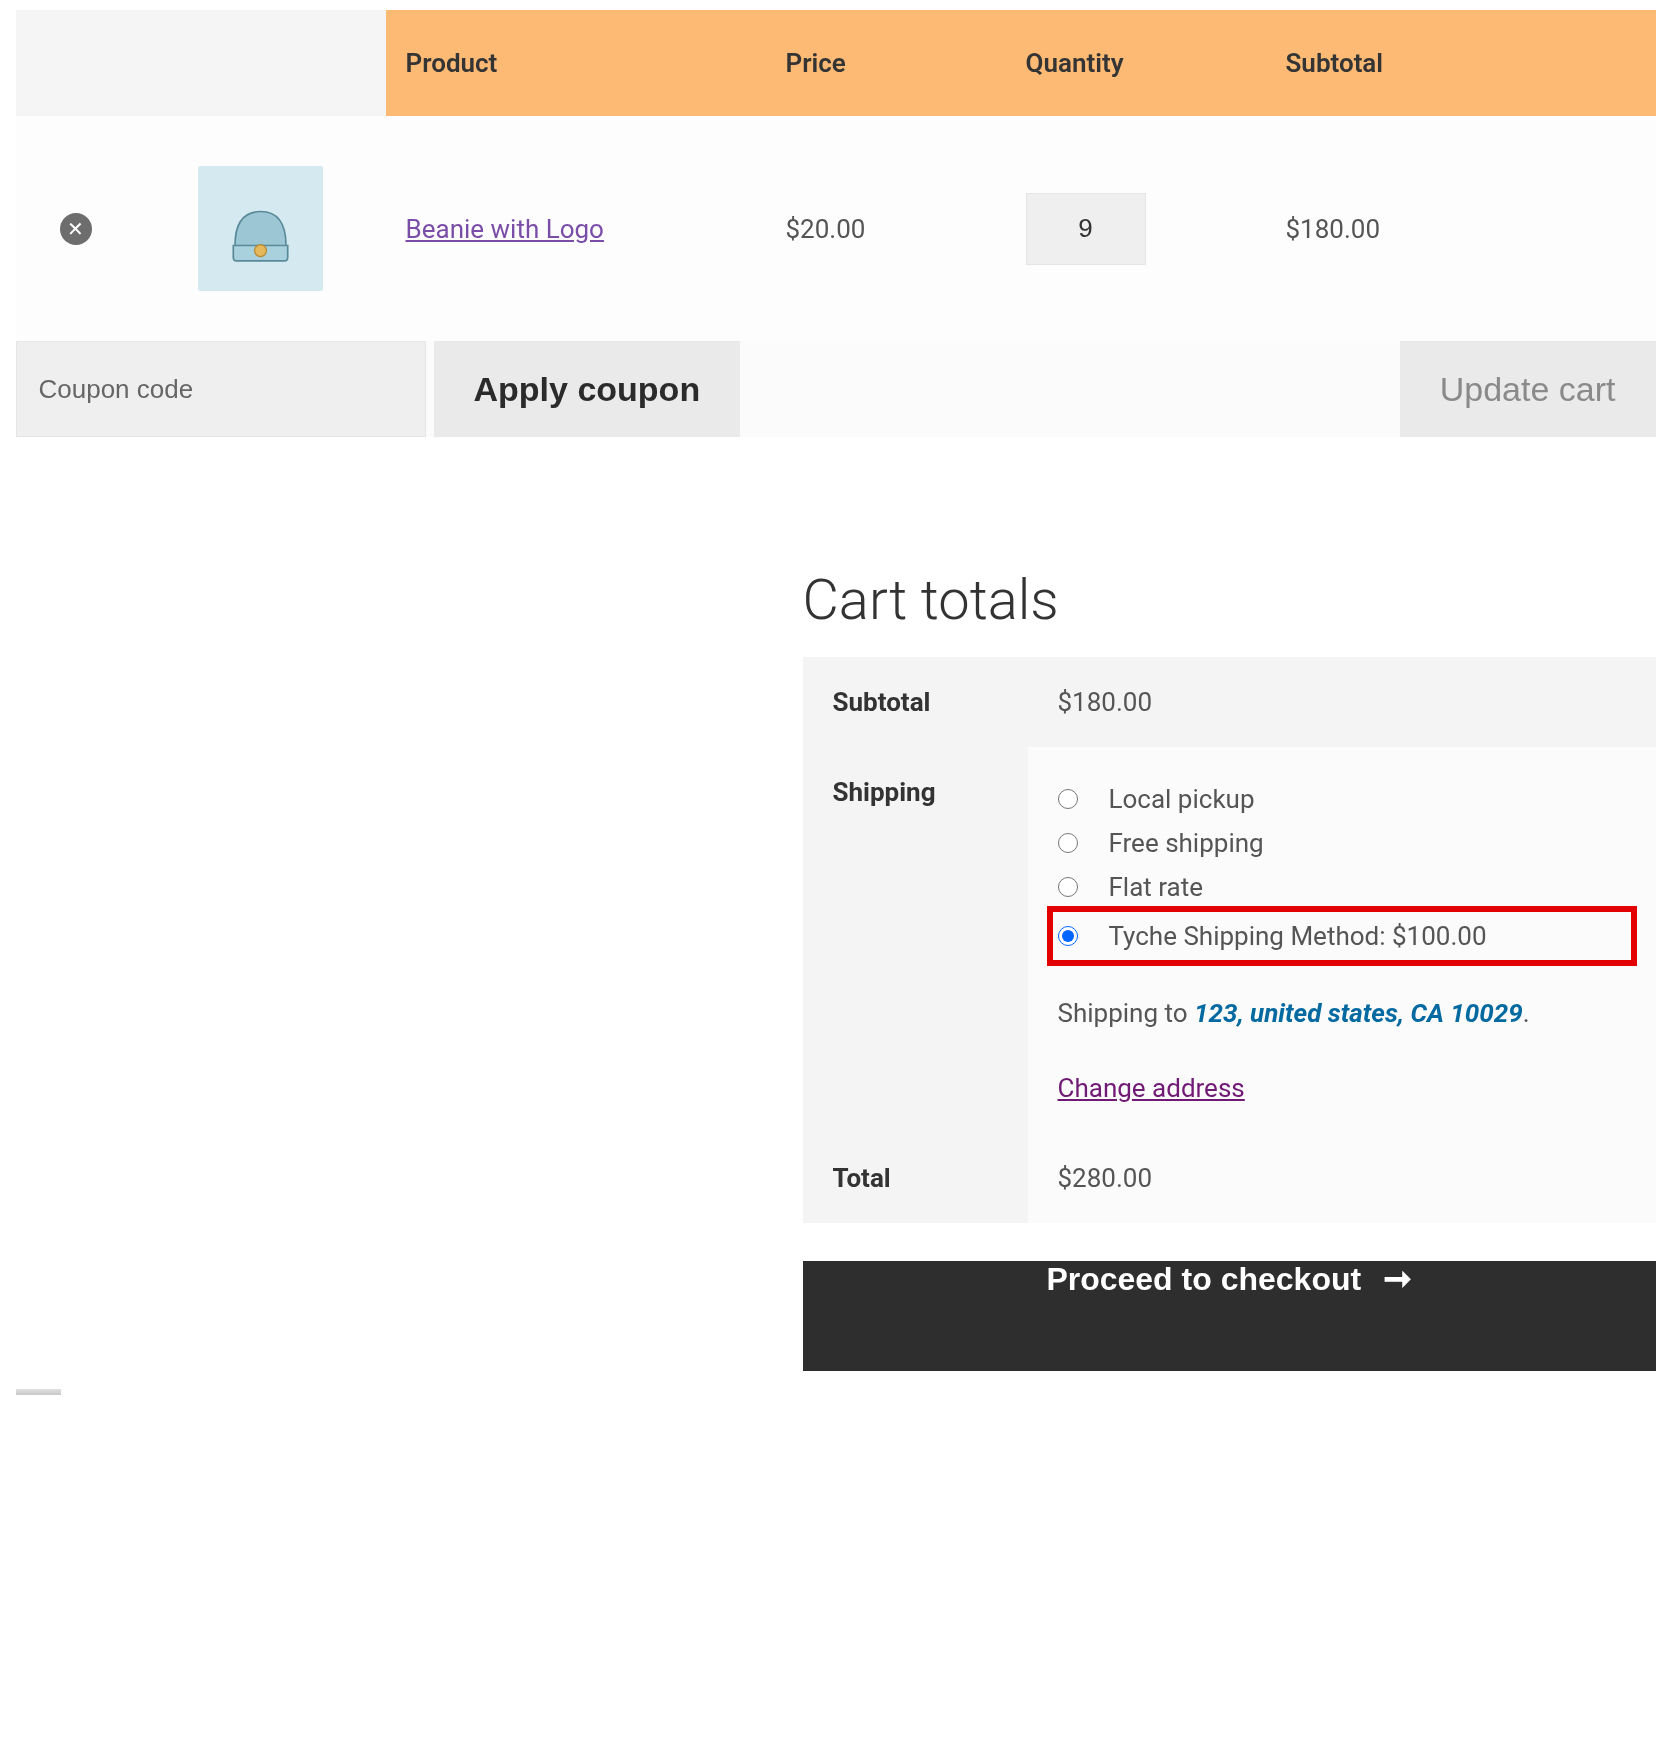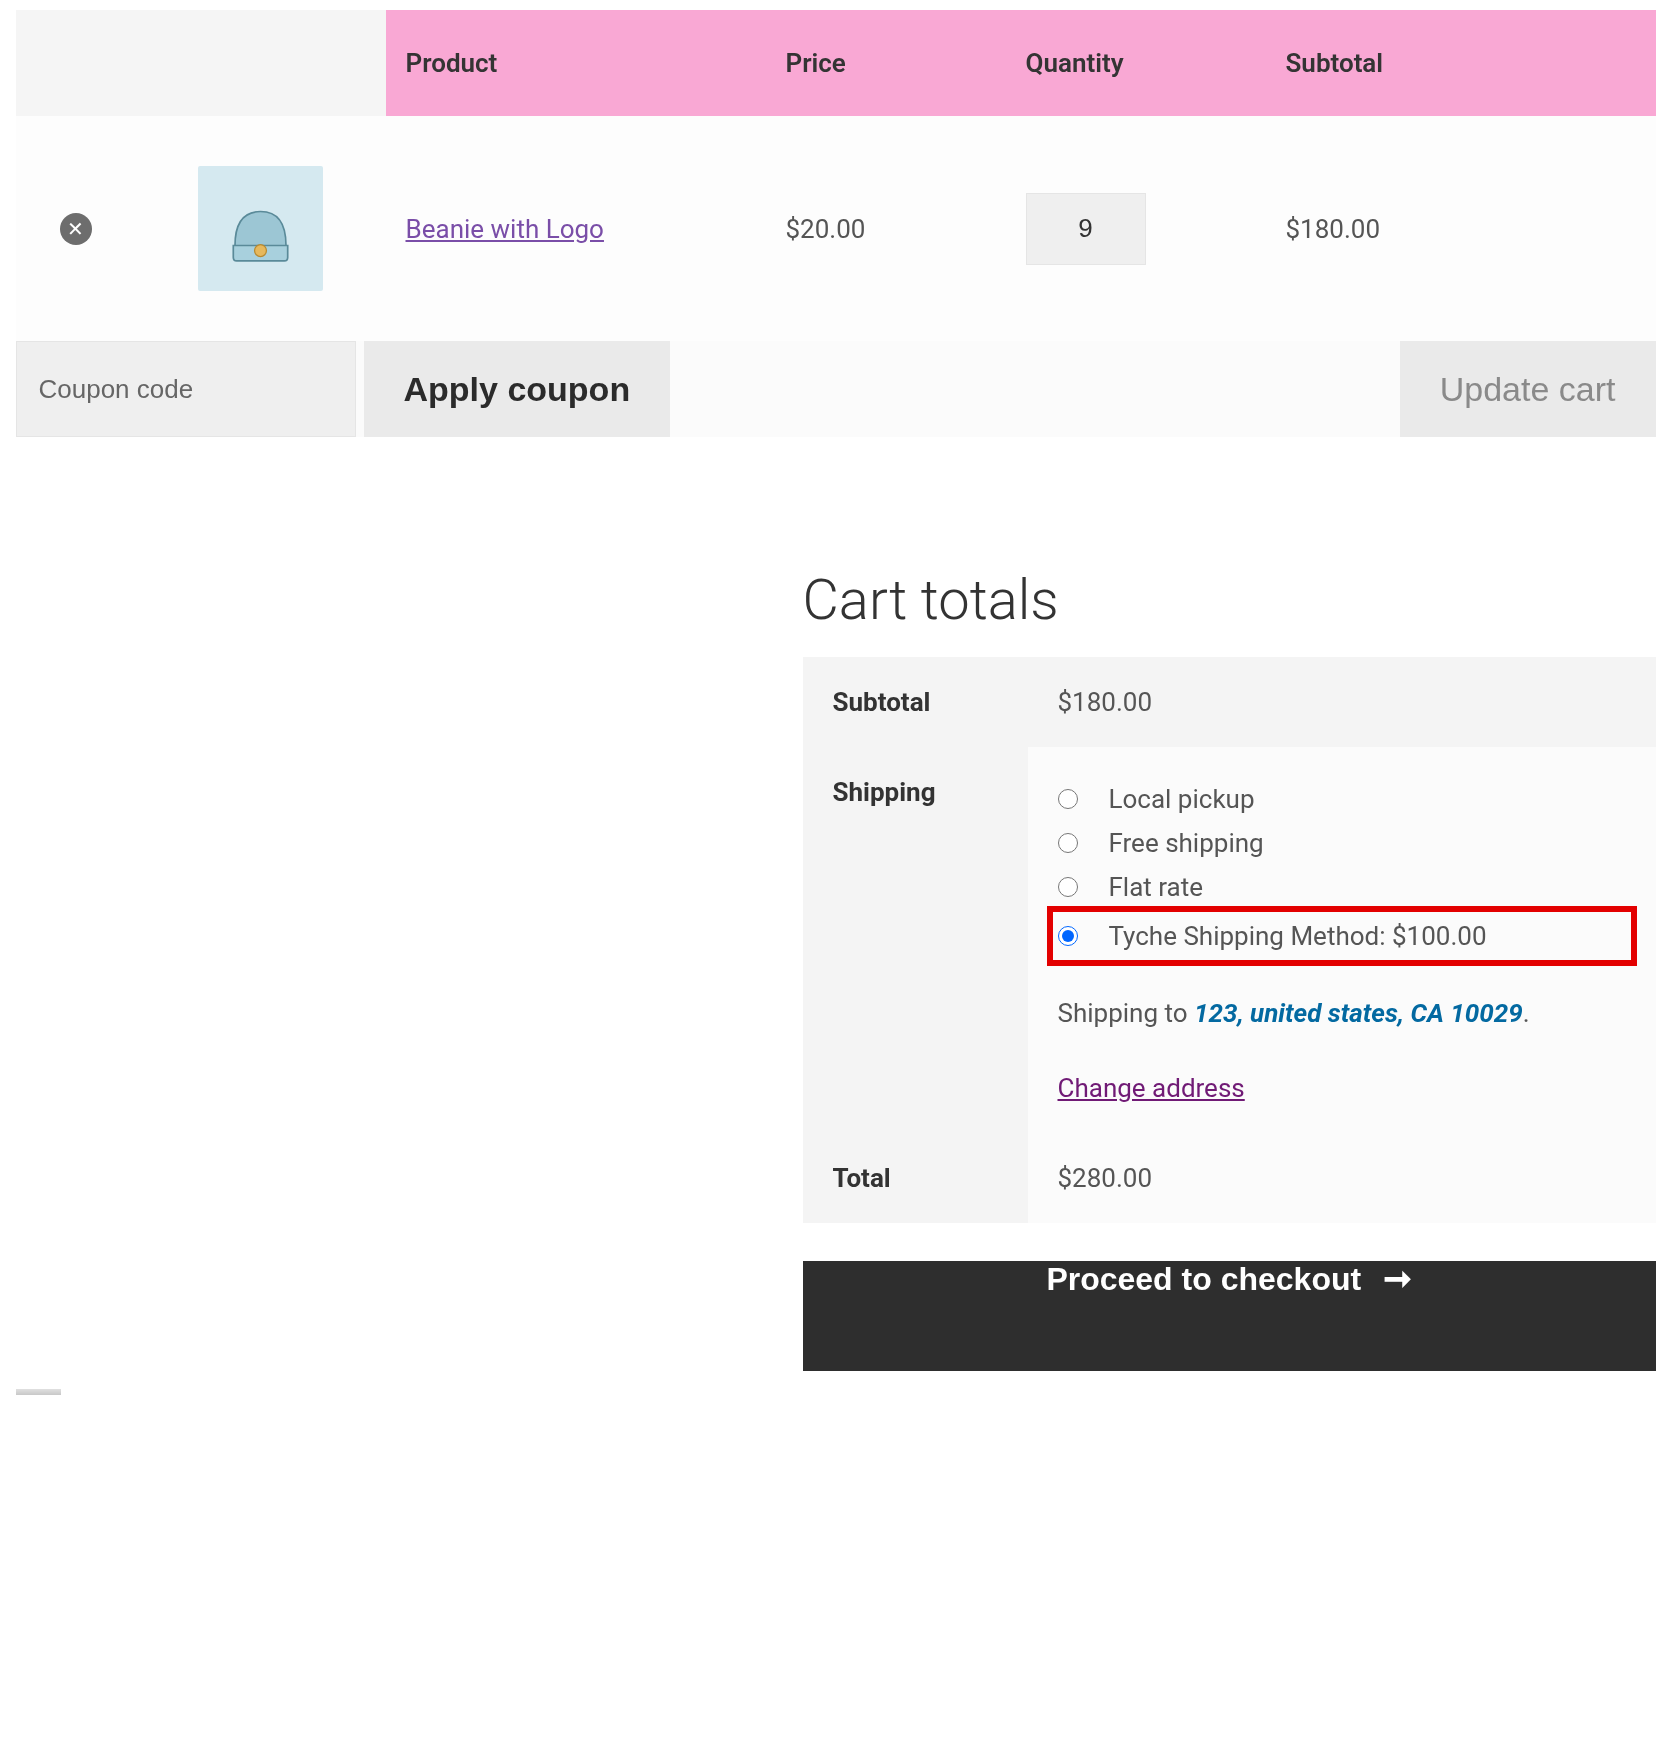--- a/index.html
+++ b/index.html
@@ -14,21 +14,21 @@
     width: 1640px;
     margin: 0 auto;
   }
   
   .cart-table {
     width: 100%;
     border-collapse: collapse;
     font-size: 26px;
   }
   .cart-table thead th {
-    background: #f9a8d4;
+    background: #fdba74;
     text-align: left;
     padding: 38px 20px;
     font-weight: 600;
     color: #343434;
   }
   .cart-table thead th.c-remove,
   .cart-table thead th.c-thumb { background:#f5f5f5; }
   .cart-table tbody td {
     background: #fdfdfd;
     padding: 50px 20px;
@@ -61,21 +61,21 @@
   }
 
   
   .actions-row {
     display:flex; align-items:stretch; gap:8px;
     margin-top:0;
     background:#fbfbfb;
     padding:0;
   }
   .coupon-input {
-    width:340px; height:96px; border:1px solid #e5e5e5; background:#efefef;
+    width:410px; height:96px; border:1px solid #e5e5e5; background:#efefef;
     padding:0 22px; font-size:26px; color:#666;
   }
   .coupon-input::placeholder { color:#666; }
   .btn {
     height:96px; padding:0 40px; border:none; background:#eaeaea;
     font-size:34px; font-weight:600; color:#2b2b2b; cursor:pointer;
   }
   .btn.disabled { color:#8a8a8a; font-weight:500; cursor:default; }
   .spacer { flex:1; background:#fbfbfb; }
 

